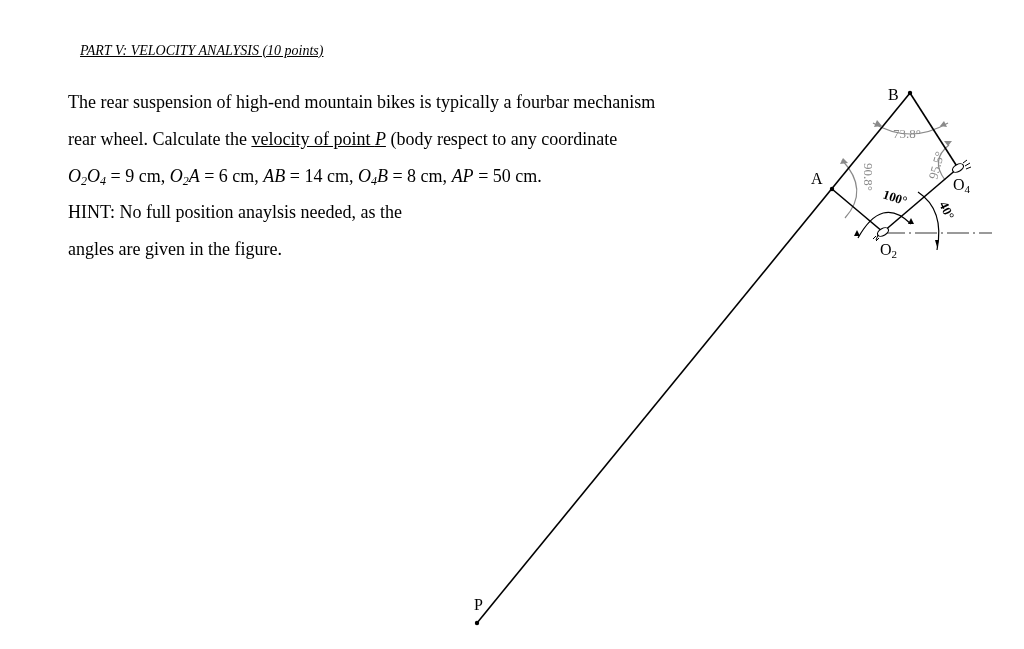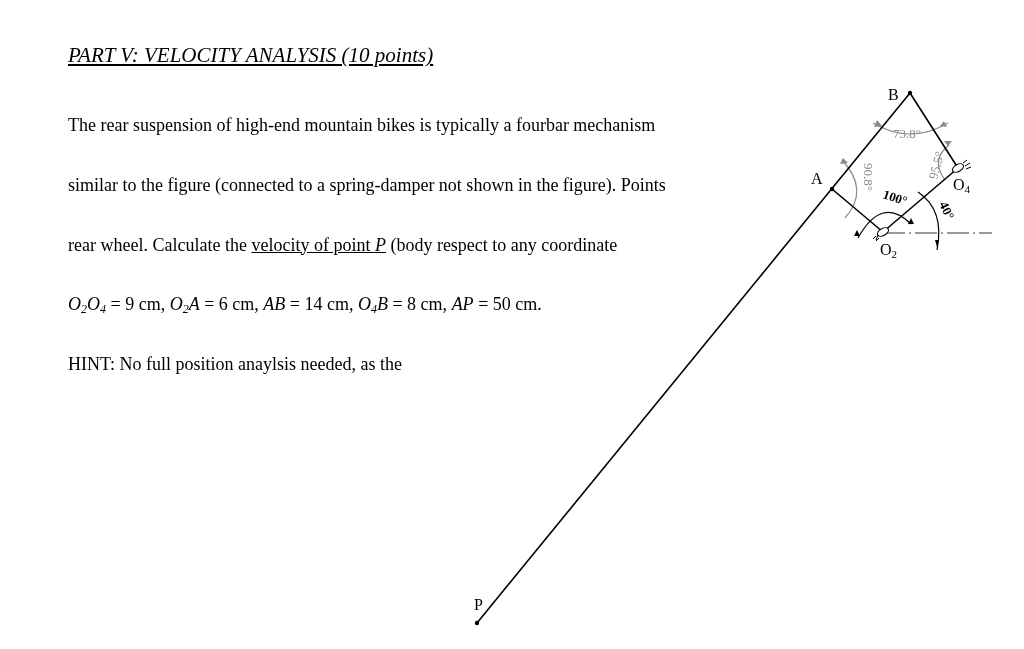--- a/index.html
+++ b/index.html
@@ -1,40 +1,40 @@
 <!DOCTYPE html>
 <html><head>
 <meta charset="utf-8">
 <style>
   html, body { margin: 0; padding: 0; background: #ffffff; }
   body { width: 1024px; height: 649px; position: relative; overflow: hidden;
          font-family: "Liberation Serif", "DejaVu Serif", serif; color: #000; }
-  .title { position: absolute; left: 68px; top: 43px; font-size: 21px;
+  .title { position: absolute; left: 80px; top: 43px; font-size: 14px;
            font-style: italic; text-decoration: underline; white-space: nowrap; }
   .para { position: absolute; left: 68px; top: 84px; width: 720px; font-size: 18px;
           line-height: 36.8px; }
-  .line { display: block; white-space: nowrap; margin-top: 23px; }
+  .line { display: block; white-space: nowrap; }
   .u { text-decoration: underline; text-align: right; }
   i { font-style: italic; }
   sub { font-size: 12px; vertical-align: -3px; line-height: 0; }
   svg.fig { position: absolute; left: 0; top: 0; }
   .fig text { font-family: "Liberation Serif", "DejaVu Serif", serif; }
   .ang { font-family: "Liberation Sans", "DejaVu Sans", sans-serif; }
 </style>
 </head>
 <body>
 
 <div class="title">PART V: VELOCITY ANALYSIS (10 points)</div>
 
 <div class="para">
   <span class="line">The rear suspension of high-end mountain bikes is typically a fourbar mechanism</span>
-  <span class="line">similar to the figure (connected to a spring-damper not shown in the figure). Points</span>
   <span class="line"><span>rear wheel. Calculate the </span><span class="u"><span>velocity of point </span><i>P</i></span><span> (body respect to any coordinate</span></span>
   <span class="line"><i>O<sub>2</sub>O<sub>4</sub></i><span> = 9 cm, </span><i>O<sub>2</sub>A</i><span> = 6 cm, </span><i>AB</i><span> = 14 cm, </span><i>O<sub>4</sub>B</i><span> = 8 cm, </span><i>AP</i><span> = 50 cm.</span></span>
   <span class="line">HINT: No full position anaylsis needed, as the</span>
+  <span class="line">angles are given in the figure.</span>
 </div>
 
 <svg class="fig" width="1024" height="649" viewBox="0 0 1024 649">
 
   <line x1="883" y1="233" x2="992" y2="233" stroke="#7a7a7a" stroke-width="1.3" stroke-dasharray="22,4,2,4"></line>
 
   <g fill="none" stroke="#8a8a8a" stroke-width="1.2">
     <path d="M 873 123 Q 910 145 948 123"></path>
     <path d="M 949 145 Q 930 160 945 180"></path>
     <path d="M 842 160 Q 870 190 845 218"></path>

